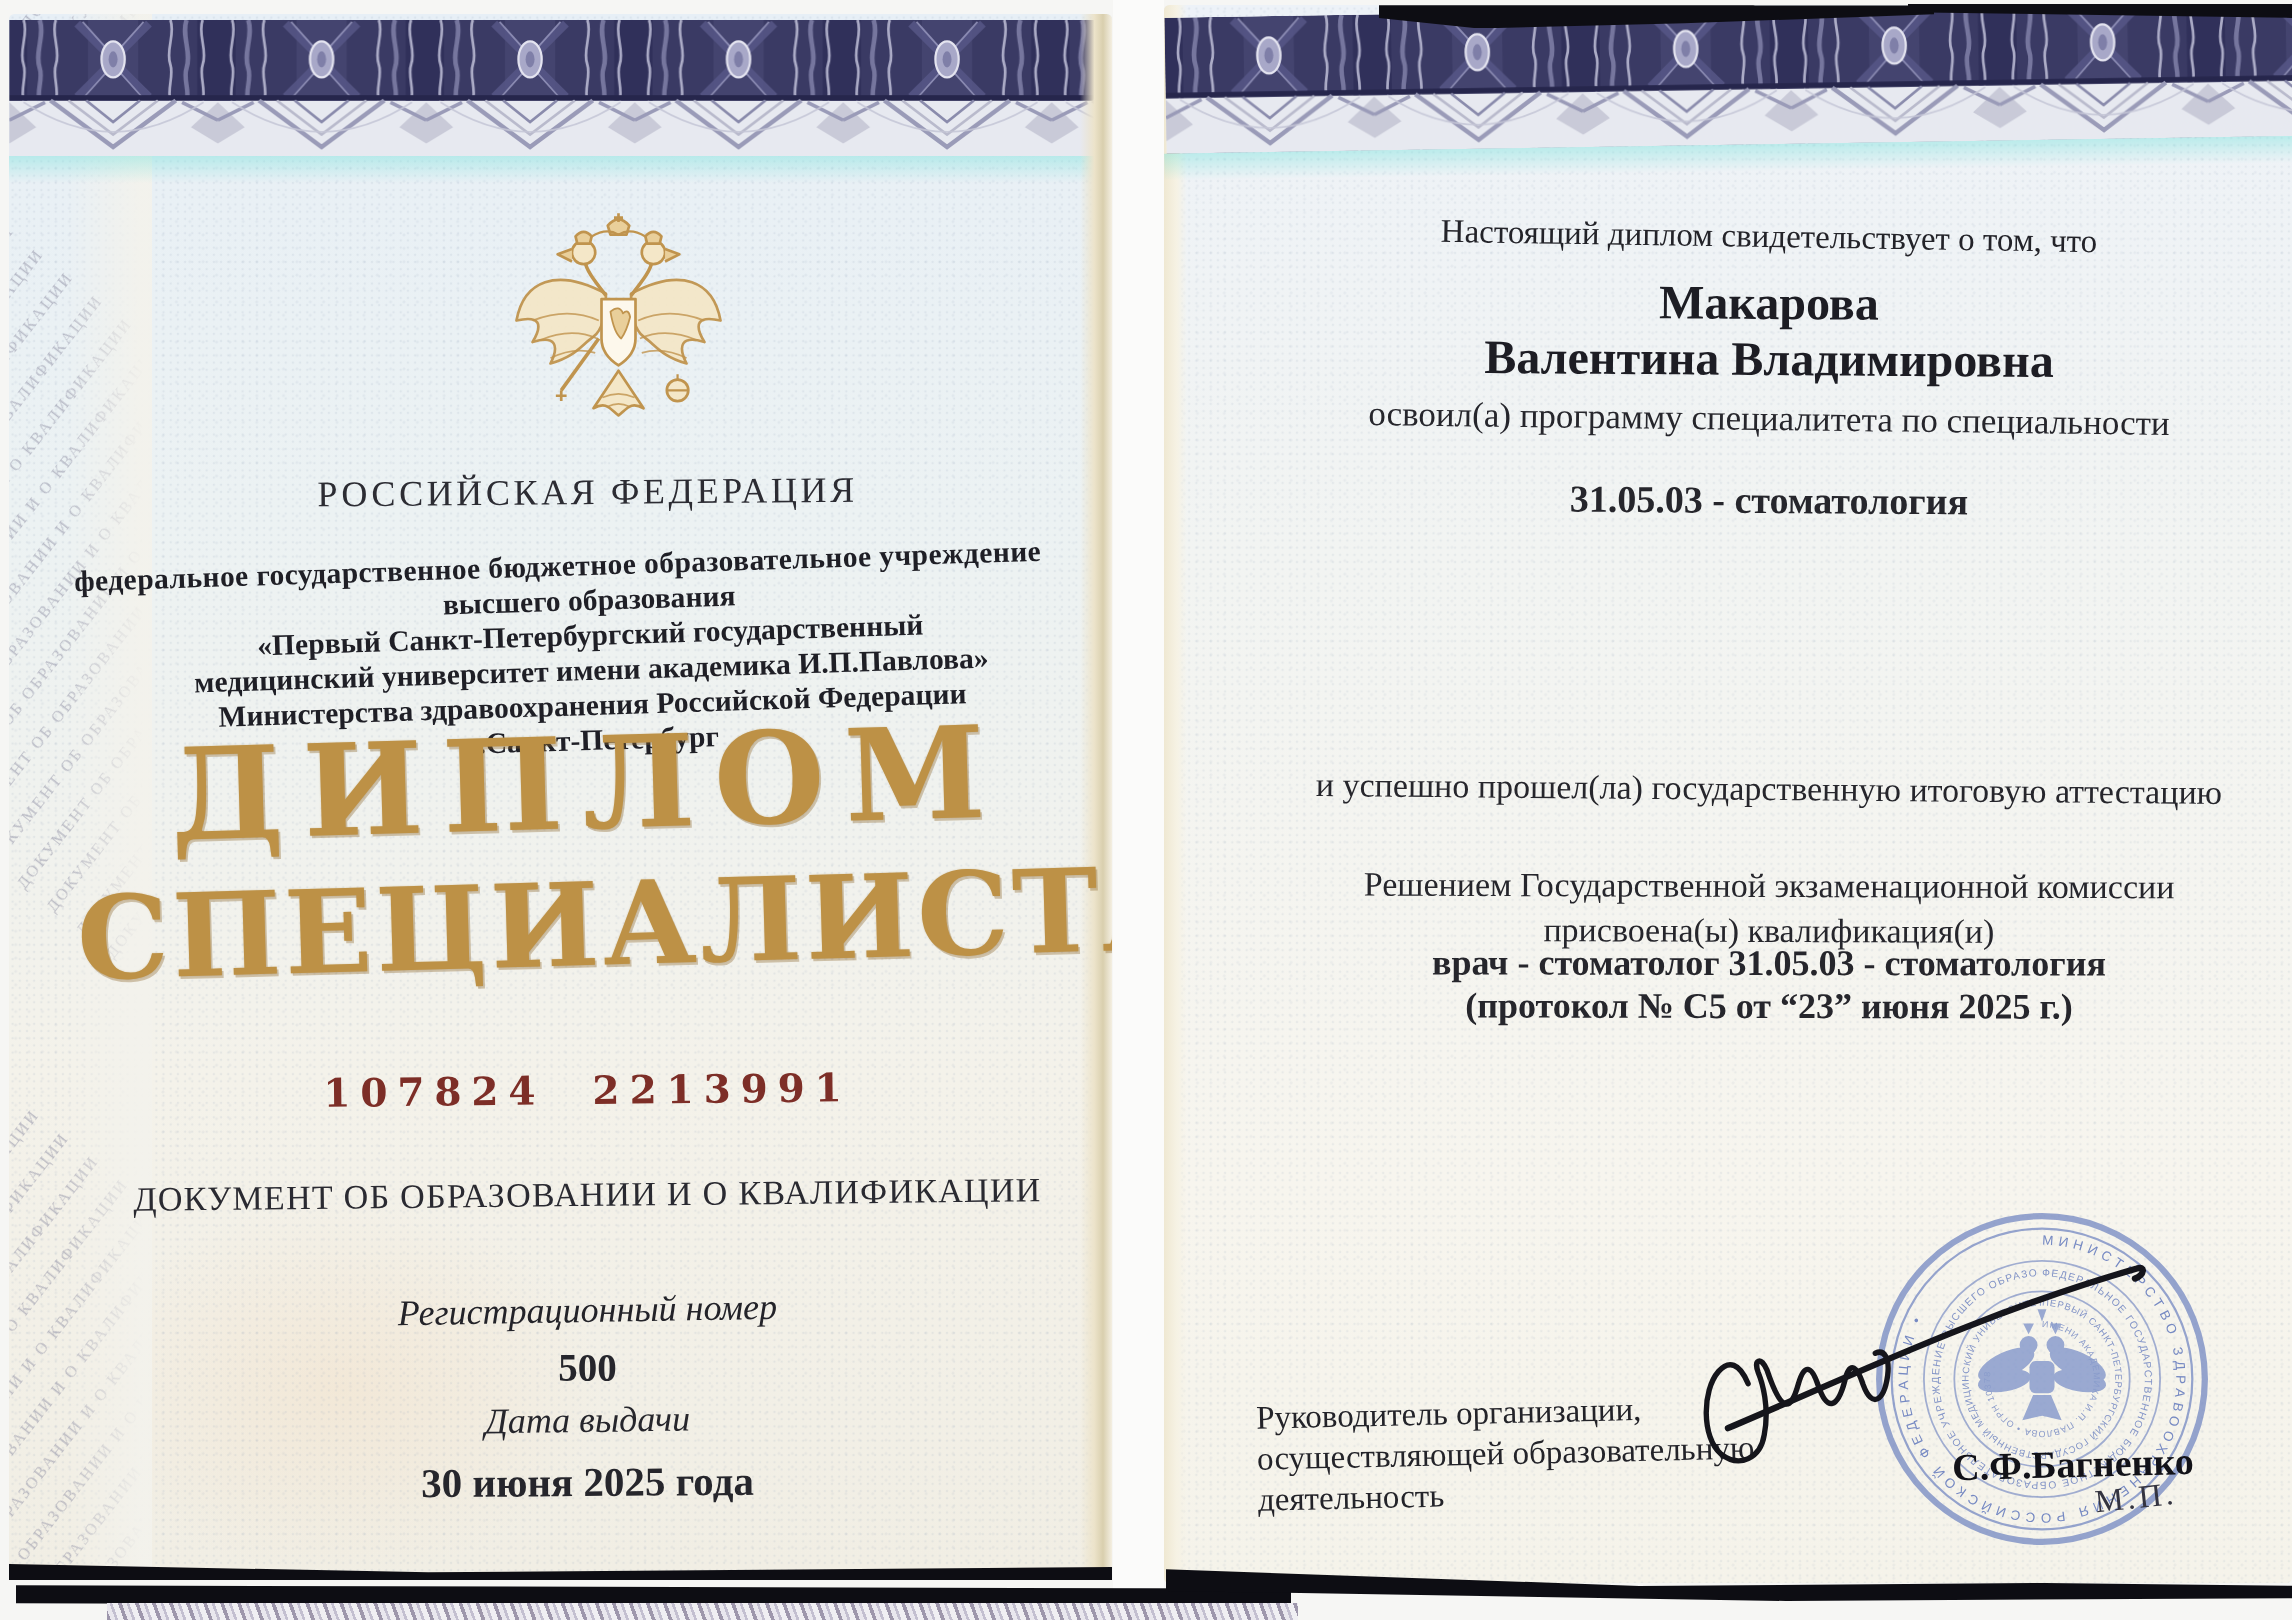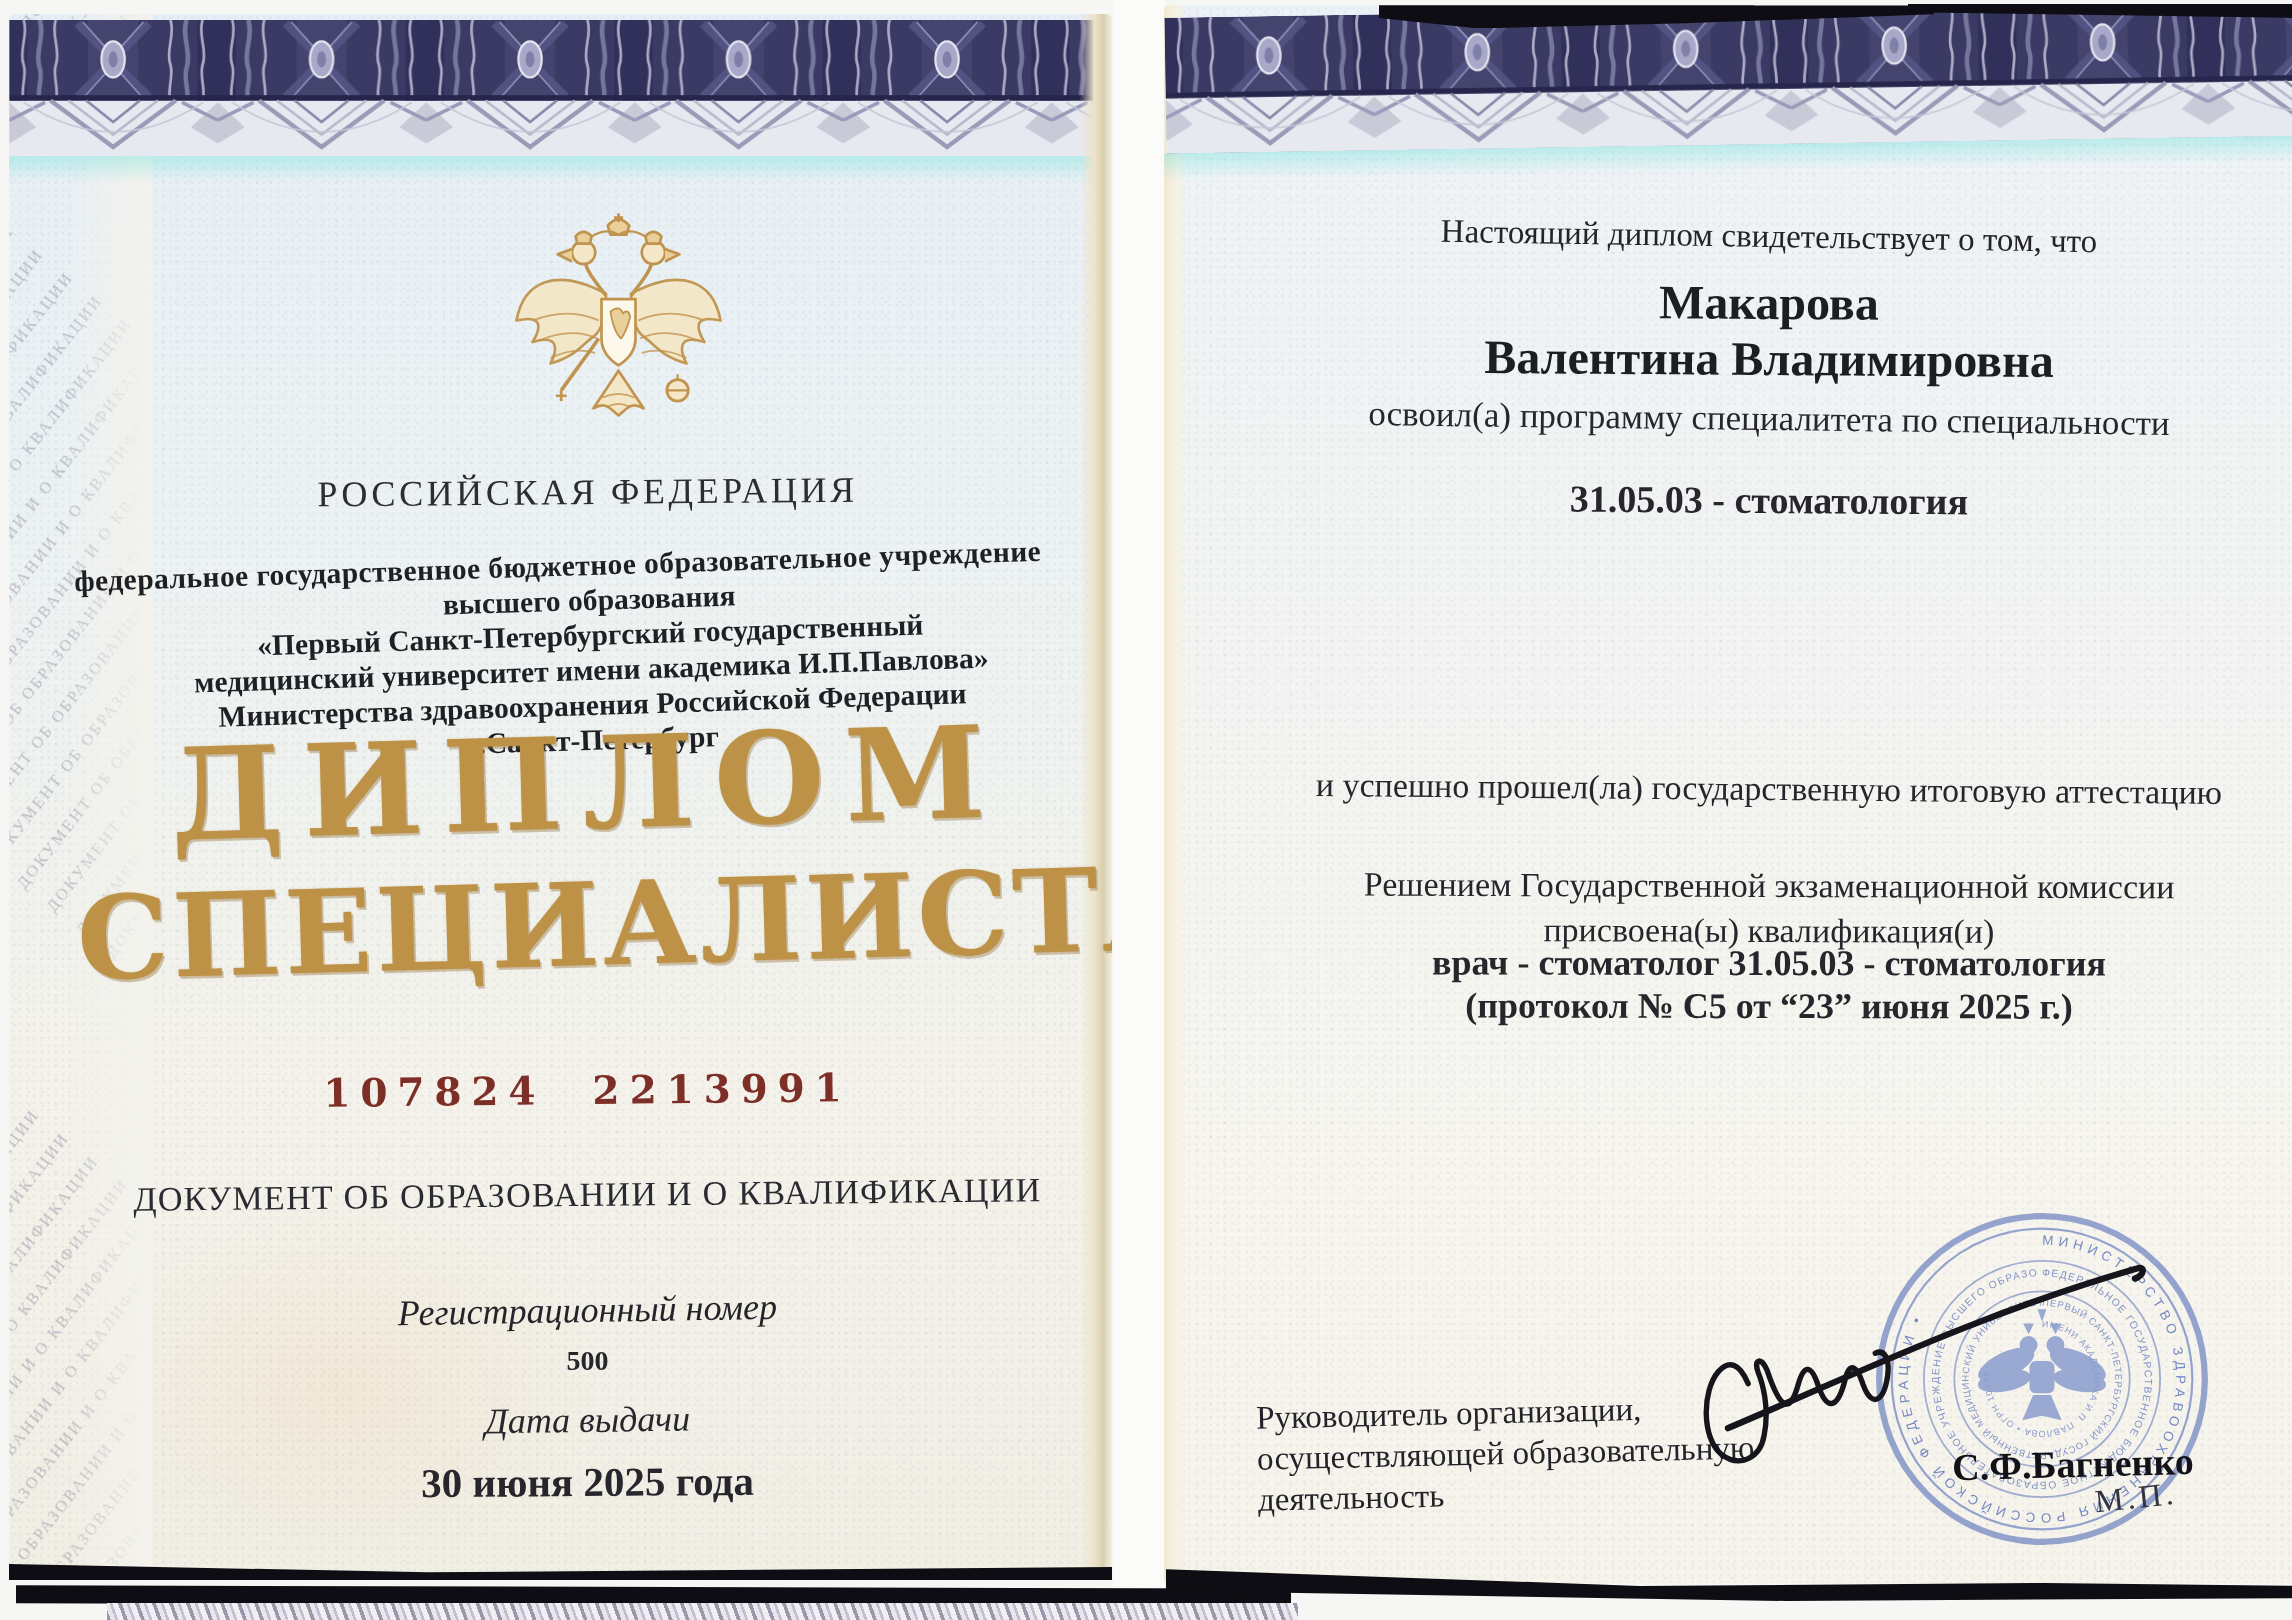--- a/index.html
+++ b/index.html
@@ -45,21 +45,21 @@
   .title1{top:706px;font-size:127px;line-height:1;font-weight:bold;letter-spacing:19.7px;
         font-family:"DejaVu Serif",serif;color:#bd9146;transform:rotate(-1.6deg);
         text-shadow:1.8px 2.7px 0 rgba(137,99,43,0.35), 0 0 1.8px rgba(170,130,60,0.4);}
   .title2{top:853px;font-size:115px;line-height:1;font-weight:bold;letter-spacing:3.6px;
         font-family:"DejaVu Serif",serif;color:#bd9146;transform:rotate(-1.6deg);
         text-shadow:1.8px 2.7px 0 rgba(137,99,43,0.35), 0 0 1.8px rgba(170,130,60,0.4);}
   .serial{top:1053px;font-size:39px;font-weight:600;letter-spacing:9.9px;color:#7d2e27;
         white-space:pre;transform:rotate(-0.6deg);font-family:"DejaVu Serif",serif;}
   .caption{top:1162px;font-size:34px;letter-spacing:1.3px;color:#2a2a31;transform:rotate(-0.6deg);}
   .reg-label{top:1275px;font-size:36px;font-style:italic;color:#232329;transform:rotate(-1deg);}
-  .reg-num{top:1331px;font-size:28px;font-weight:bold;}
+  .reg-num{top:1331px;font-size:39px;font-weight:bold;}
   .date-label{top:1385px;font-size:36px;font-style:italic;transform:rotate(-0.8deg);}
   .issue-date{top:1444px;font-size:41px;font-weight:bold;transform:rotate(-0.4deg);}
 
   .intro{top:213px;font-size:33px;color:#232329;transform:rotate(0.9deg);}
   .surname{top:270px;font-size:48px;font-weight:bold;color:#1d1d24;transform:rotate(0.4deg);}
   .given{top:326px;font-size:48px;font-weight:bold;color:#1d1d24;transform:rotate(0.4deg);}
   .program{top:394px;font-size:35px;transform:rotate(0.7deg);}
   .specialty{top:473px;font-size:38px;font-weight:bold;transform:rotate(0.4deg);}
   .attestation{top:765px;font-size:34px;transform:rotate(0.5deg);}
   .decision{top:858px;font-size:34px;line-height:45px;transform:rotate(0.2deg);}

